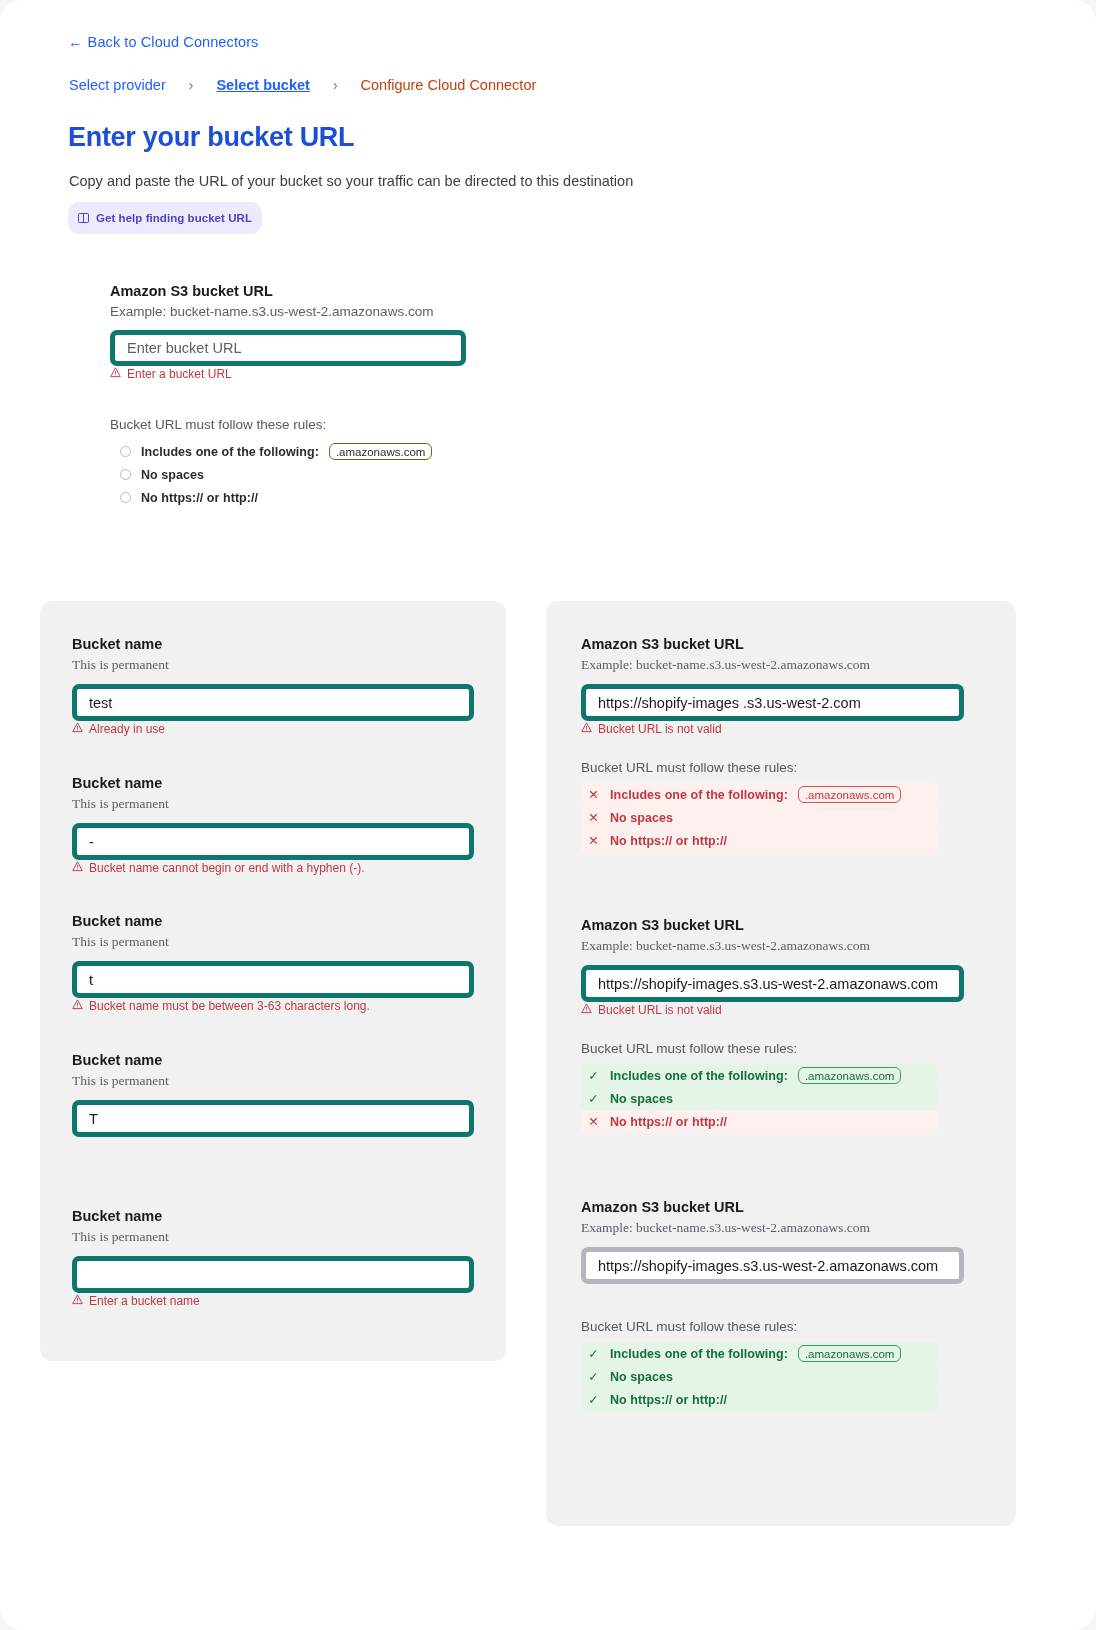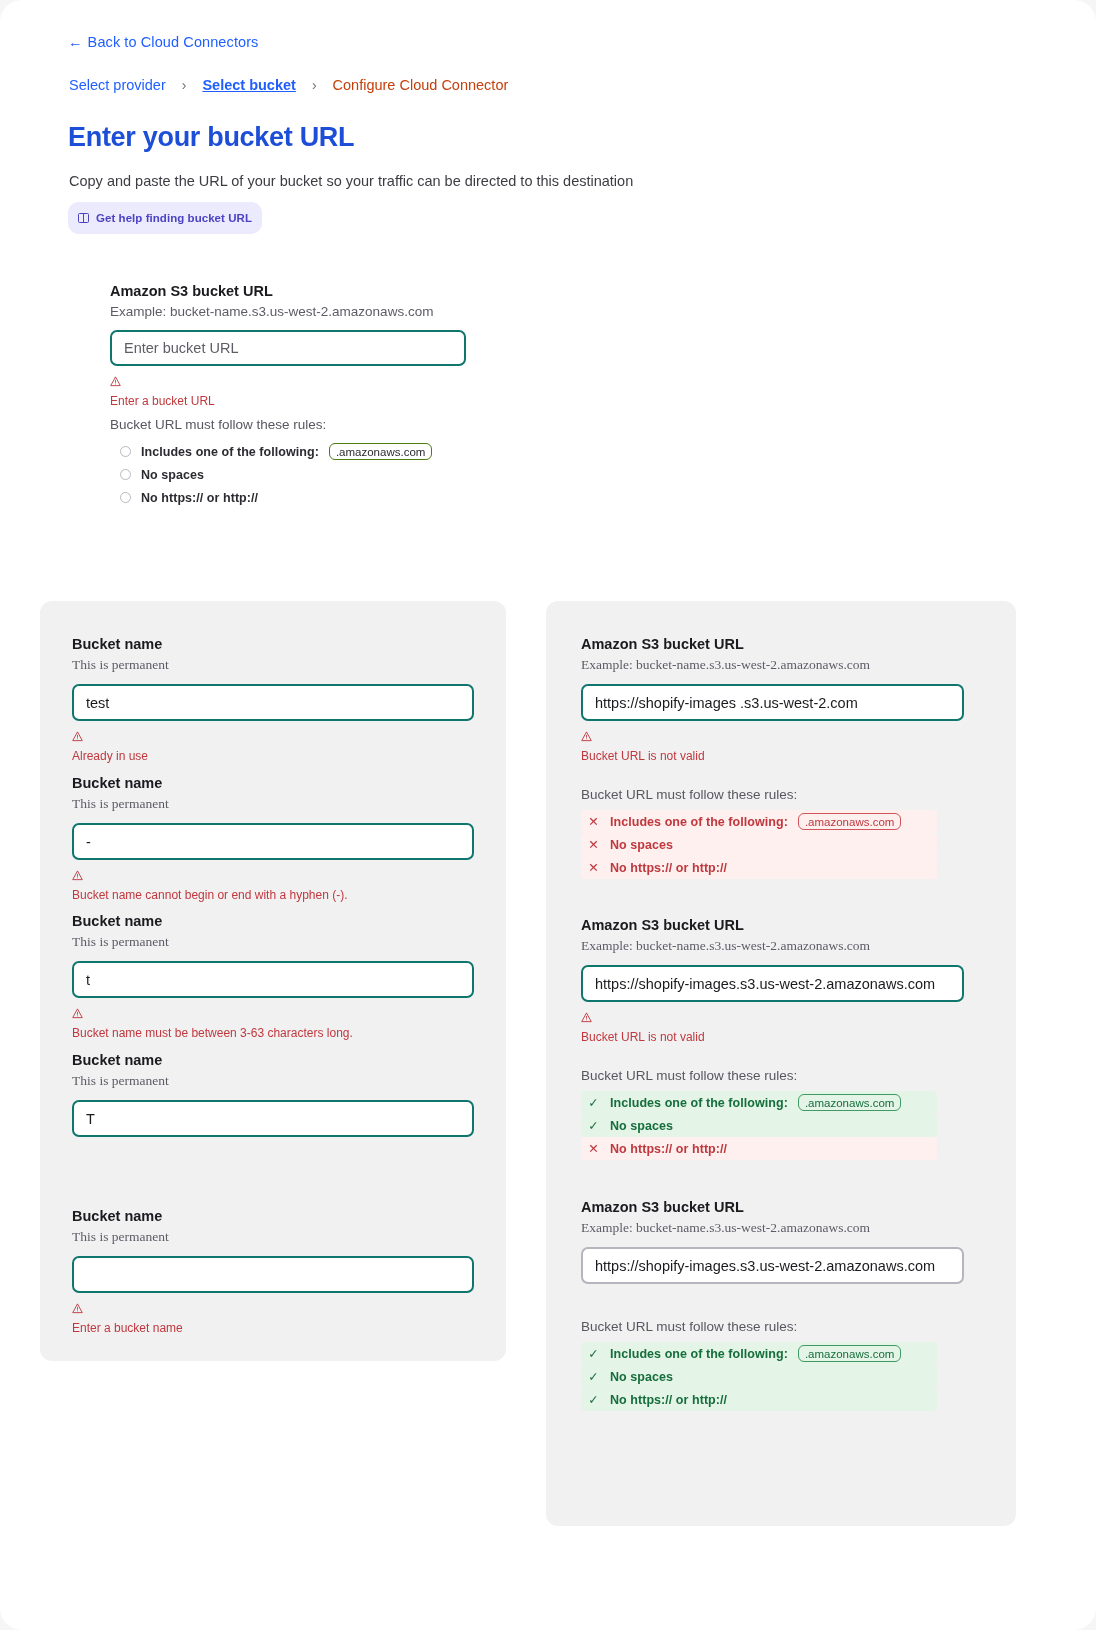--- a/index.html
+++ b/index.html
@@ -37,21 +37,21 @@
     cursor: pointer;
     white-space: nowrap;
   }
   .back-arrow { margin-right: 5px; }
 
   .breadcrumb {
     position: absolute;
     left: 69px; top: 77px;
     display: flex;
     align-items: center;
-    gap: 0px;
+    gap: 7px;
     font-size: 14.5px;
   }
   .crumb { color: #1f5eff; white-space: nowrap; cursor: pointer; }
   .crumb.current { color: #1f5eff; font-weight: bold; text-decoration: underline; }
   .crumb.muted { color: #c2410c; cursor: default; }
   .crumb-sep {
     color: #6f6f78;
     margin: 0 16px;
     font-size: 14px;
     display: inline-block;
@@ -105,43 +105,41 @@
   }
 
   .field-block { position: absolute; }
   .field-label { font-size: 14.5px; font-weight: bold; color: #1b1b1f; }
   .field-hint { font-size: 13.5px; color: #5c5c66; margin-top: 5px; }
 
   .text-input {
     margin-top: 11px;
     height: 36px;
     background: #ffffff;
-    border: 2px solid #0f766e;
+    border: 5px solid #0f766e;
     border-radius: 7px;
     display: flex;
     align-items: center;
     padding: 0 12px;
     font-size: 14.5px;
     color: #5d5d66;
     cursor: text;
     overflow: hidden;
     white-space: nowrap;
   }
   .text-input.valid { border-color: #b5b5bd; color: #1b1b1f; }
   .text-input.filled { color: #1b1b1f; }
 
   .err-line {
-    margin-top: 9px;
     display: flex;
     align-items: flex-start;
     gap: 6px;
     font-size: 12px;
     color: #c0383e;
     line-height: 1.45;
-    flex-direction: column;
   }
   .warn-icon { flex: none; margin-top: 1px; }
 
   .rules-title { font-size: 13.5px; color: #57575f; }
   .rules-list { margin-top: 8px; }
   .rule-row {
     display: flex;
     align-items: center;
     gap: 10px;
     height: 23px;

